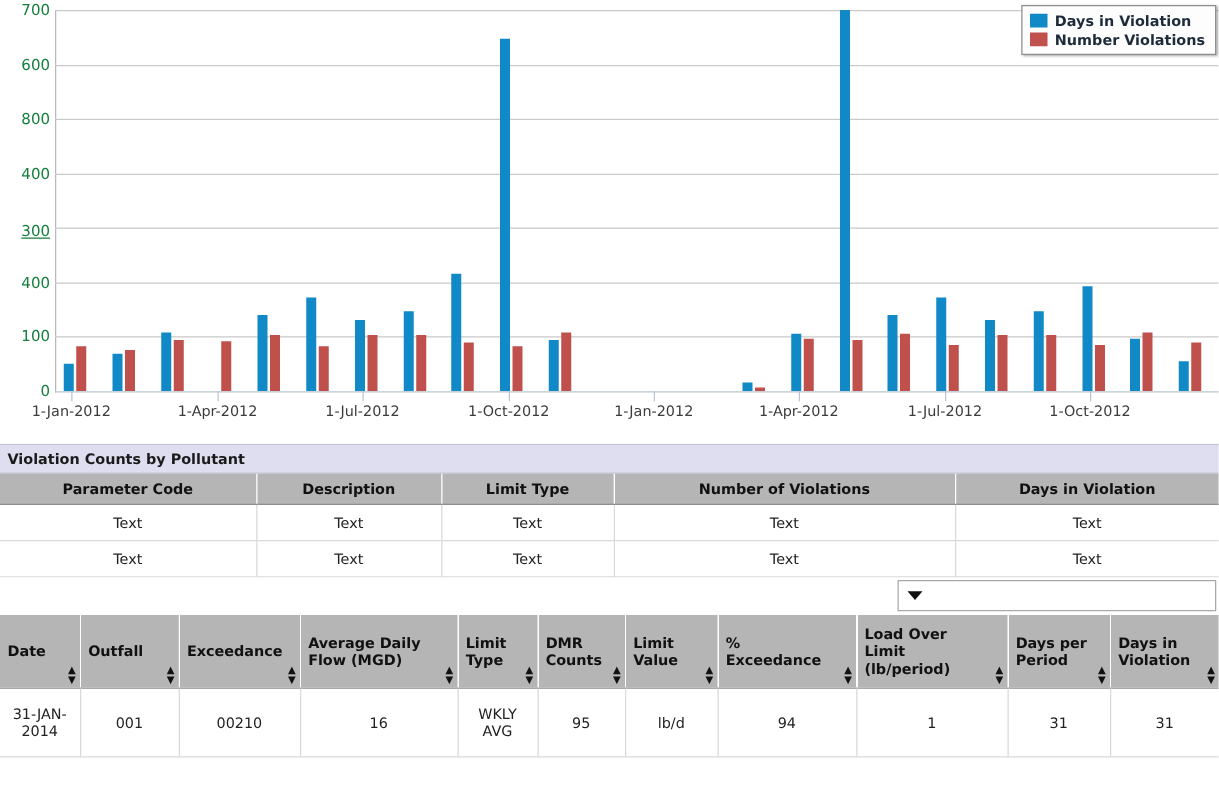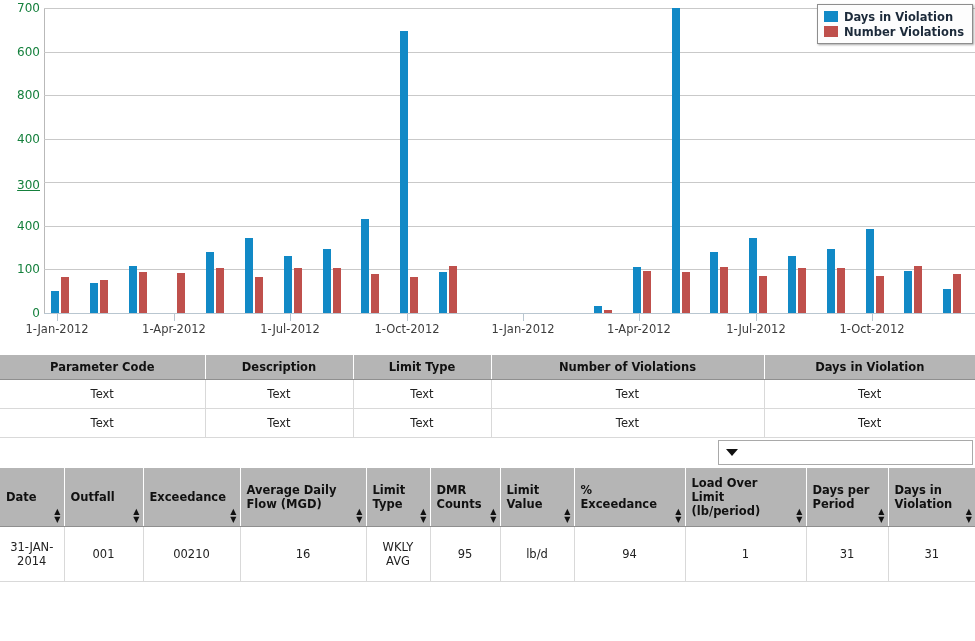--- a/index.html
+++ b/index.html
@@ -157,20 +157,21 @@
       <span class="legend-text">Days in Violation</span>
     </div>
     <div class="legend-row">
       <span class="legend-swatch red"></span>
       <span class="legend-text">Number Violations</span>
     </div>
   </div>
 </div>
 
 <div class="section">
+  <div class="section-title">Violation Counts by Pollutant</div>
   <table id="counts-table">
     <colgroup>
       <col style="width:205px">
         <col style="width:148px">
         <col style="width:138px">
         <col style="width:273px">
         <col style="width:211px">
     </colgroup>
     <thead>
       <tr>

